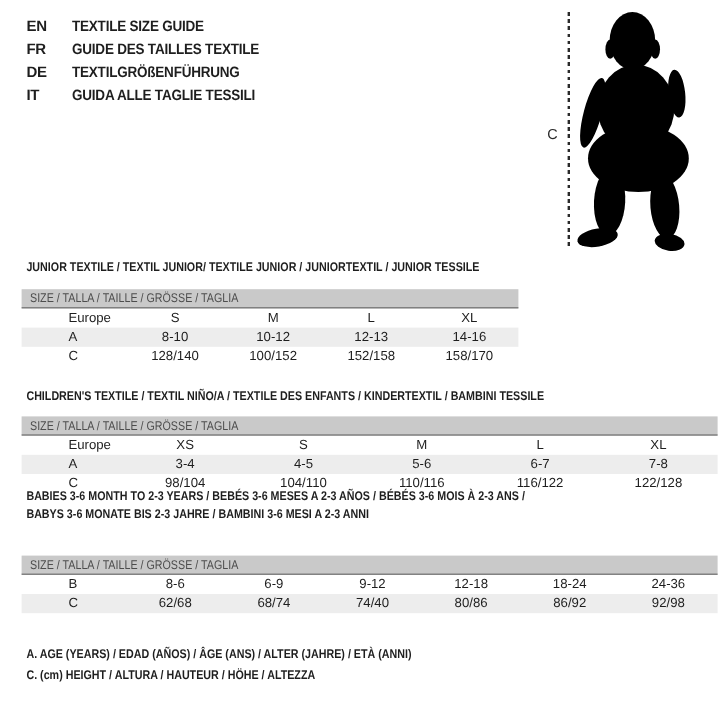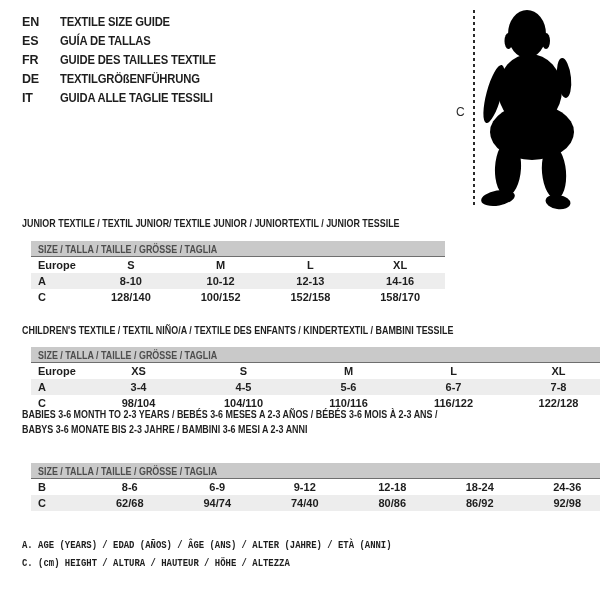--- a/index.html
+++ b/index.html
@@ -21,47 +21,43 @@
   .dotline{position:absolute;left:473px;top:10px;width:2px;height:196px;
     background:repeating-linear-gradient(to bottom,#2a2a2a 0 3px,transparent 3px 6px);}
   .cmark{position:absolute;left:456px;top:105px;font-size:12px;color:#2a2a2a;}
   .baby{position:absolute;left:478px;top:6px;}
 
   
   .tbl-title{position:absolute;left:22px;font-weight:bold;font-size:10.5px;line-height:15px;}
   #t1-title{top:216px;}
   #t2-title{top:323px;}
   #t3-title{top:407px;}
-  .tbl{position:absolute;left:31px;font-size:11px;font-weight:bold;}
+  .tbl{position:absolute;left:18px;font-size:11px;}
   #t1{top:241px;width:414px;}
   #t2{top:347px;width:580px;}
   #t3{top:463px;width:580px;}
   .size-bar{height:16px;background:#c9c9c9;border-bottom:1px solid #6e6e6e;
     display:flex;align-items:center;padding-left:7px;box-sizing:border-box;
     color:#4d4d4d;font-size:10.5px;}
   .trow{height:16px;display:flex;align-items:center;}
   .trow.alt{background:#ededed;}
   .cell{flex:1;text-align:center;}
-  .cell.lbl{flex:none;width:55px;text-align:left;padding-left:7px;box-sizing:border-box;}
+  .cell.lbl{flex:none;width:55px;text-align:left;padding-left:7px;box-sizing:border-box;margin-left:32px;}
 
   
   .legend{position:absolute;left:22px;top:536px;}
-  .legend-line{height:18px;display:flex;align-items:center;font-weight:bold;font-size:10.5px;font-family:Liberation Mono, monospace;}
+  .legend-line{height:18px;display:flex;align-items:center;font-weight:bold;font-size:10.5px;}
 </style>
 </head>
 <body>
 
 <div class="lang">
   <div class="lang-row">
     <span class="lang-code">EN</span>
     <span class="cx90">TEXTILE SIZE GUIDE</span>
-  </div>
-  <div class="lang-row">
-    <span class="lang-code">ES</span>
-    <span class="cx90">GUÍA DE TALLAS</span>
   </div>
   <div class="lang-row">
     <span class="lang-code">FR</span>
     <span class="cx90">GUIDE DES TAILLES TEXTILE</span>
   </div>
   <div class="lang-row">
     <span class="lang-code">DE</span>
     <span class="cx90">TEXTILGRÖßENFÜHRUNG</span>
   </div>
   <div class="lang-row">
@@ -164,21 +160,21 @@
     <div class="cell">8-6</div>
     <div class="cell">6-9</div>
     <div class="cell">9-12</div>
     <div class="cell">12-18</div>
     <div class="cell">18-24</div>
     <div class="cell">24-36</div>
   </div>
   <div class="trow alt">
     <div class="cell lbl">C</div>
     <div class="cell">62/68</div>
-    <div class="cell">94/74</div>
+    <div class="cell">68/74</div>
     <div class="cell">74/40</div>
     <div class="cell">80/86</div>
     <div class="cell">86/92</div>
     <div class="cell">92/98</div>
   </div>
 </div>
 
 <div class="legend">
   <div class="legend-line">
     <span class="cx85">A. AGE (YEARS) / EDAD (AÑOS) / ÂGE (ANS) / ALTER (JAHRE) / ETÀ (ANNI)</span>

